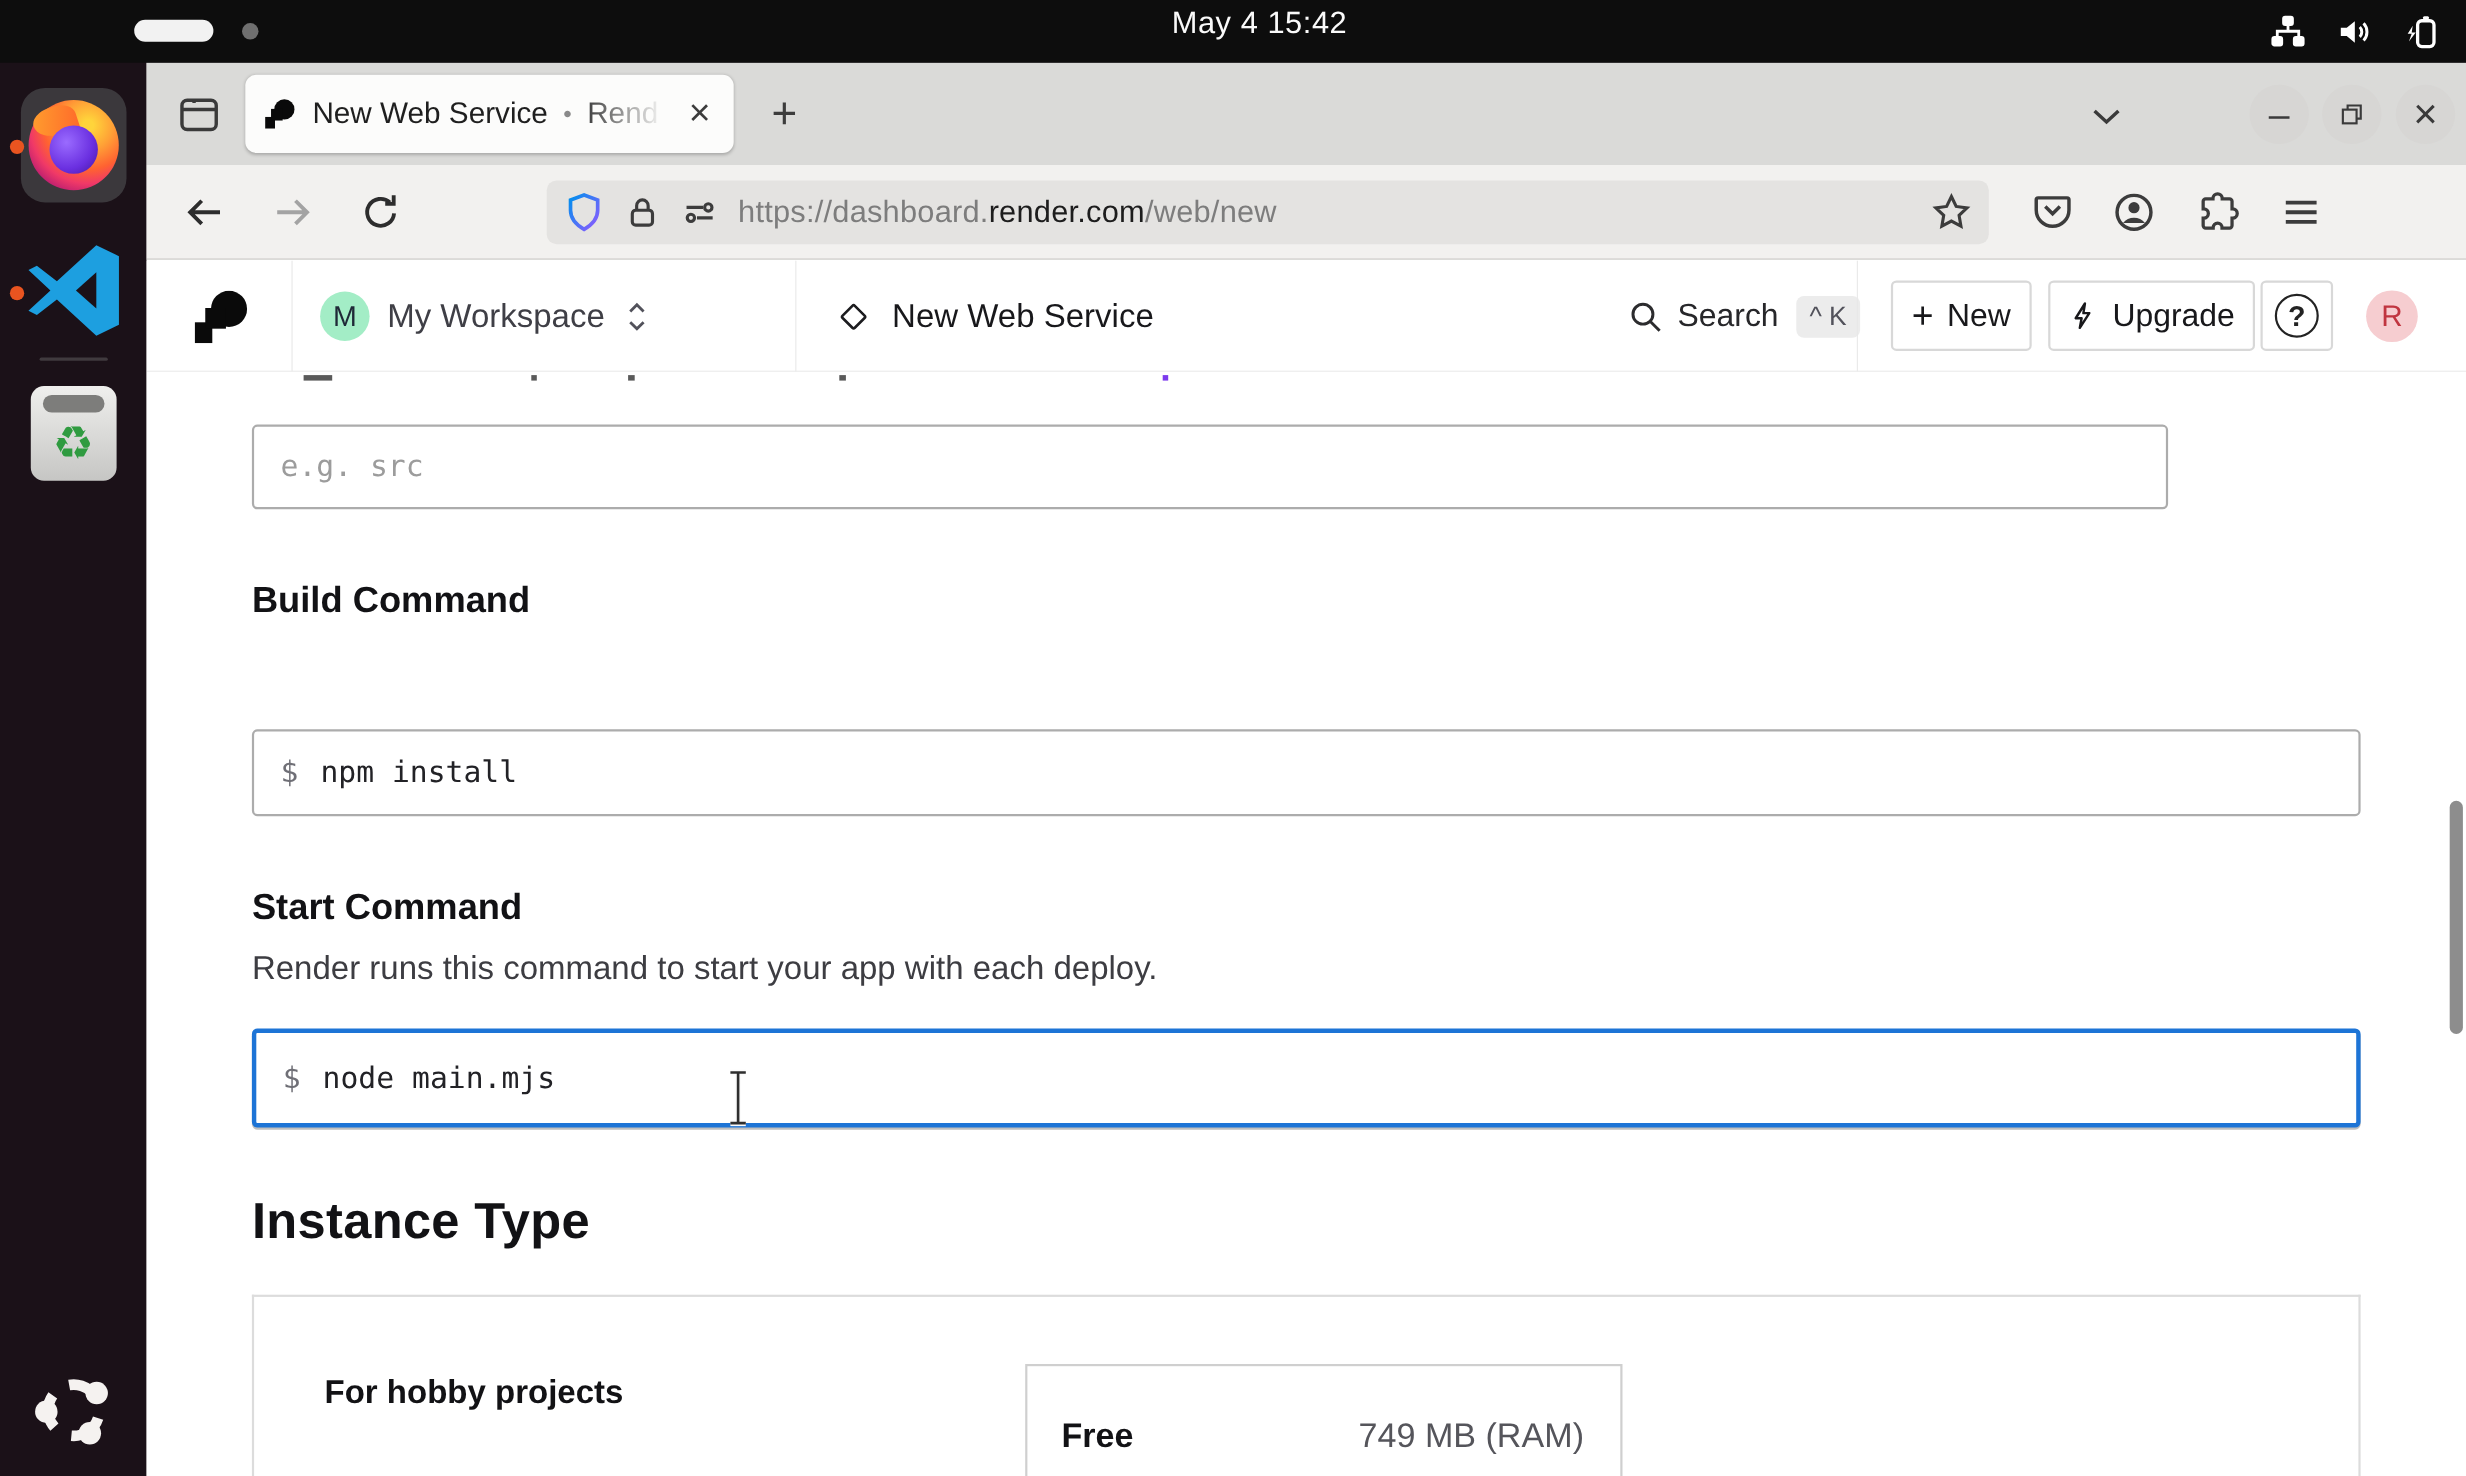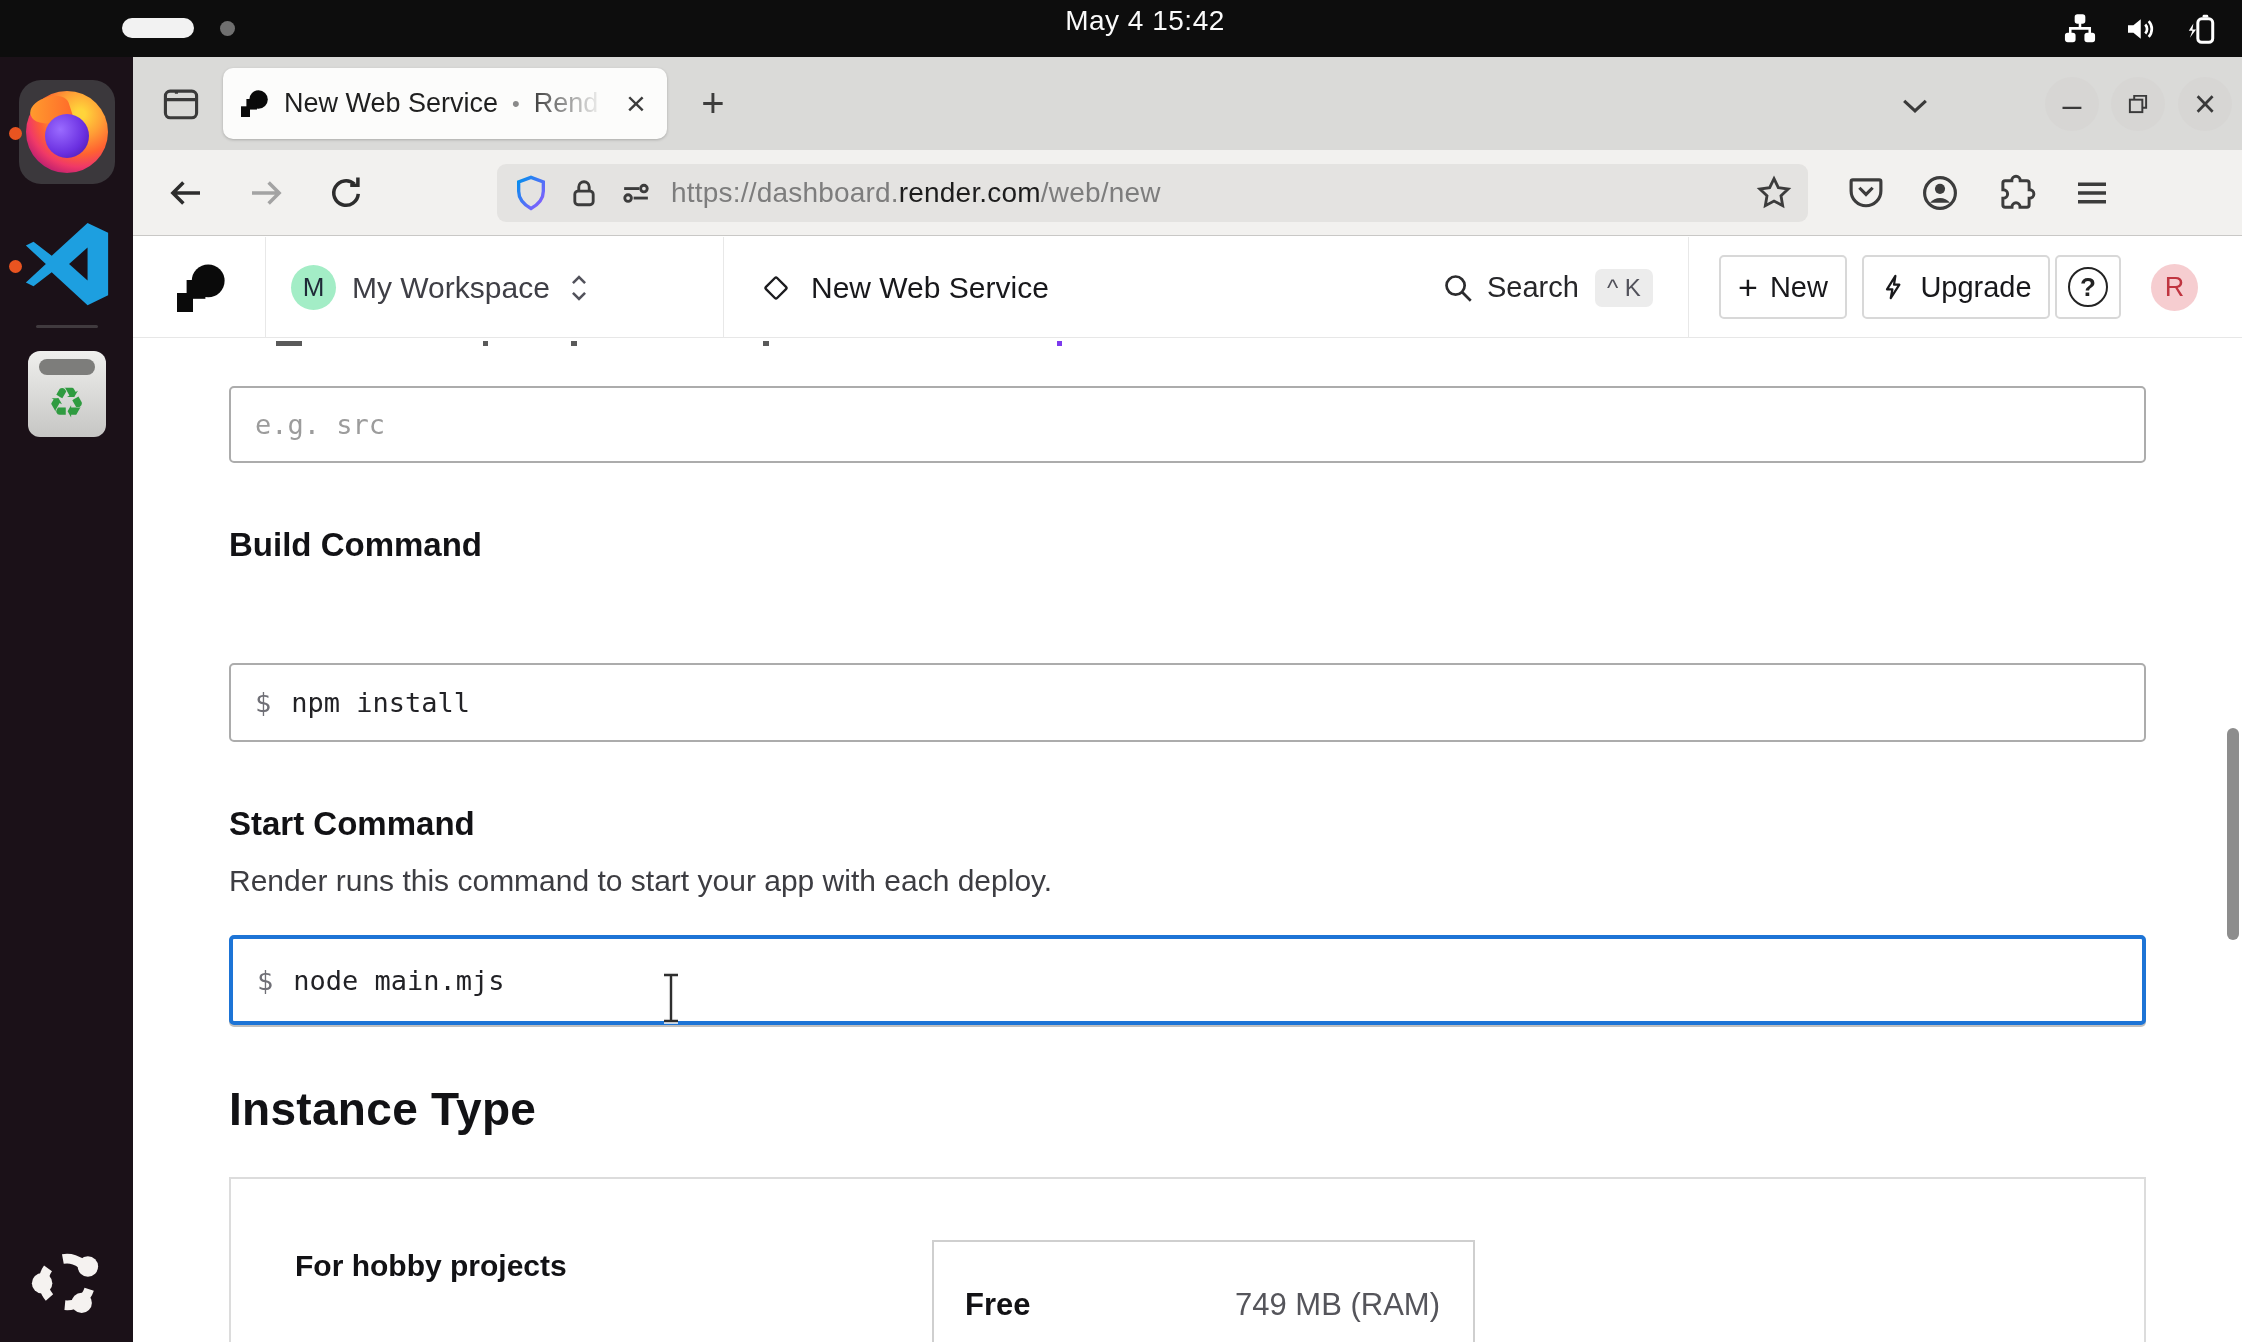--- a/index.html
+++ b/index.html
@@ -82,21 +82,21 @@
   .kbd { background:#ececec; border-radius:7px; padding:5px 12px; font-size:24px; color:#52525b; }
   .hbtn { height:64px; border:2px solid #d8d8d8; border-radius:5px; background:#fff; display:flex; align-items:center;
     justify-content:center; gap:12px; font-size:29px; color:#18181b; position:absolute; top:18px; }
   .help-q { width:40px; height:40px; border:2.5px solid #232323; border-radius:50%; display:flex; align-items:center;
     justify-content:center; font-size:26px; font-weight:600; color:#232323; }
   .avatarR { position:absolute; top:27px; width:47px; height:47px; border-radius:50%; background:#f6cdd0; color:#c03540;
     font-size:27px; font-weight:500; display:flex; align-items:center; justify-content:center; }
 
   .page { position:absolute; left:0; top:281px; width:2109px; height:1004px; background:#fff; overflow:hidden; }
   .speck { position:absolute; top:3px; height:5px; background:#5a5a5a; }
-  .txt-input { position:absolute; left:96px; width:1917px; height:77px; border:2px solid #acacac; border-radius:5px;
+  .txt-input { position:absolute; left:96px; width:1742px; height:77px; border:2px solid #acacac; border-radius:5px;
     background:#fff; font-family:"DejaVu Sans Mono", monospace; font-size:27px; color:#26262a; padding:0 24px; outline:none; }
   .txt-input::placeholder { color:#9c9c9c; }
   .cmd-box { position:absolute; left:96px; width:1917px; height:79px; border:2px solid #acacac; border-radius:5px;
     background:#fff; display:flex; align-items:center; padding:0 24px; }
   .cmd-box.focused { border:4px solid #1d74d6; height:90px; box-shadow:0 2px 0 rgba(0,0,0,.25); }
   .dollar { font-family:"DejaVu Sans Mono", monospace; font-size:27px; color:#6f6f76; margin-right:20px; }
   .cmd-box input { border:none; outline:none; flex:1; font-family:"DejaVu Sans Mono", monospace; font-size:27px; color:#222226; background:transparent; }
   .sec-title { position:absolute; left:96px; font-size:33px; font-weight:700; color:#121215; }
   .sec-desc { position:absolute; left:96px; font-size:30px; color:#3d3d42; }
   .big-title { position:absolute; left:96px; font-size:46px; font-weight:600; color:#121215; letter-spacing:.3px; }
@@ -325,21 +325,21 @@
       </div>
       <div class="vdiv" style="left:590px;"></div>
 
       <div class="hrow" style="left:626px;">
         <svg width="34" height="34" viewBox="0 0 26 26" fill="none" stroke="#1c1c1f" stroke-width="1.8">
           <rect x="7" y="7" width="12" height="12" rx="1.2" transform="rotate(45 13 13)"></rect>
         </svg>
         <span class="pg-title">New Web Service</span>
       </div>
 
-      <div class="hrow" style="left:1308px;">
+      <div class="hrow" style="left:1346px;">
         <svg width="34" height="34" viewBox="0 0 24 24" fill="none" stroke="#2c2c2e" stroke-width="1.9">
           <circle cx="10.3" cy="10.3" r="6.4"></circle>
             <path d="M15.2 15.2L21 21"></path>
         </svg>
         <span class="search-label">Search</span>
         <span class="kbd">^ K</span>
       </div>
       <div class="vdiv" style="left:1555px;"></div>
 
       <div class="hbtn" style="left:1586px; width:128px;">

